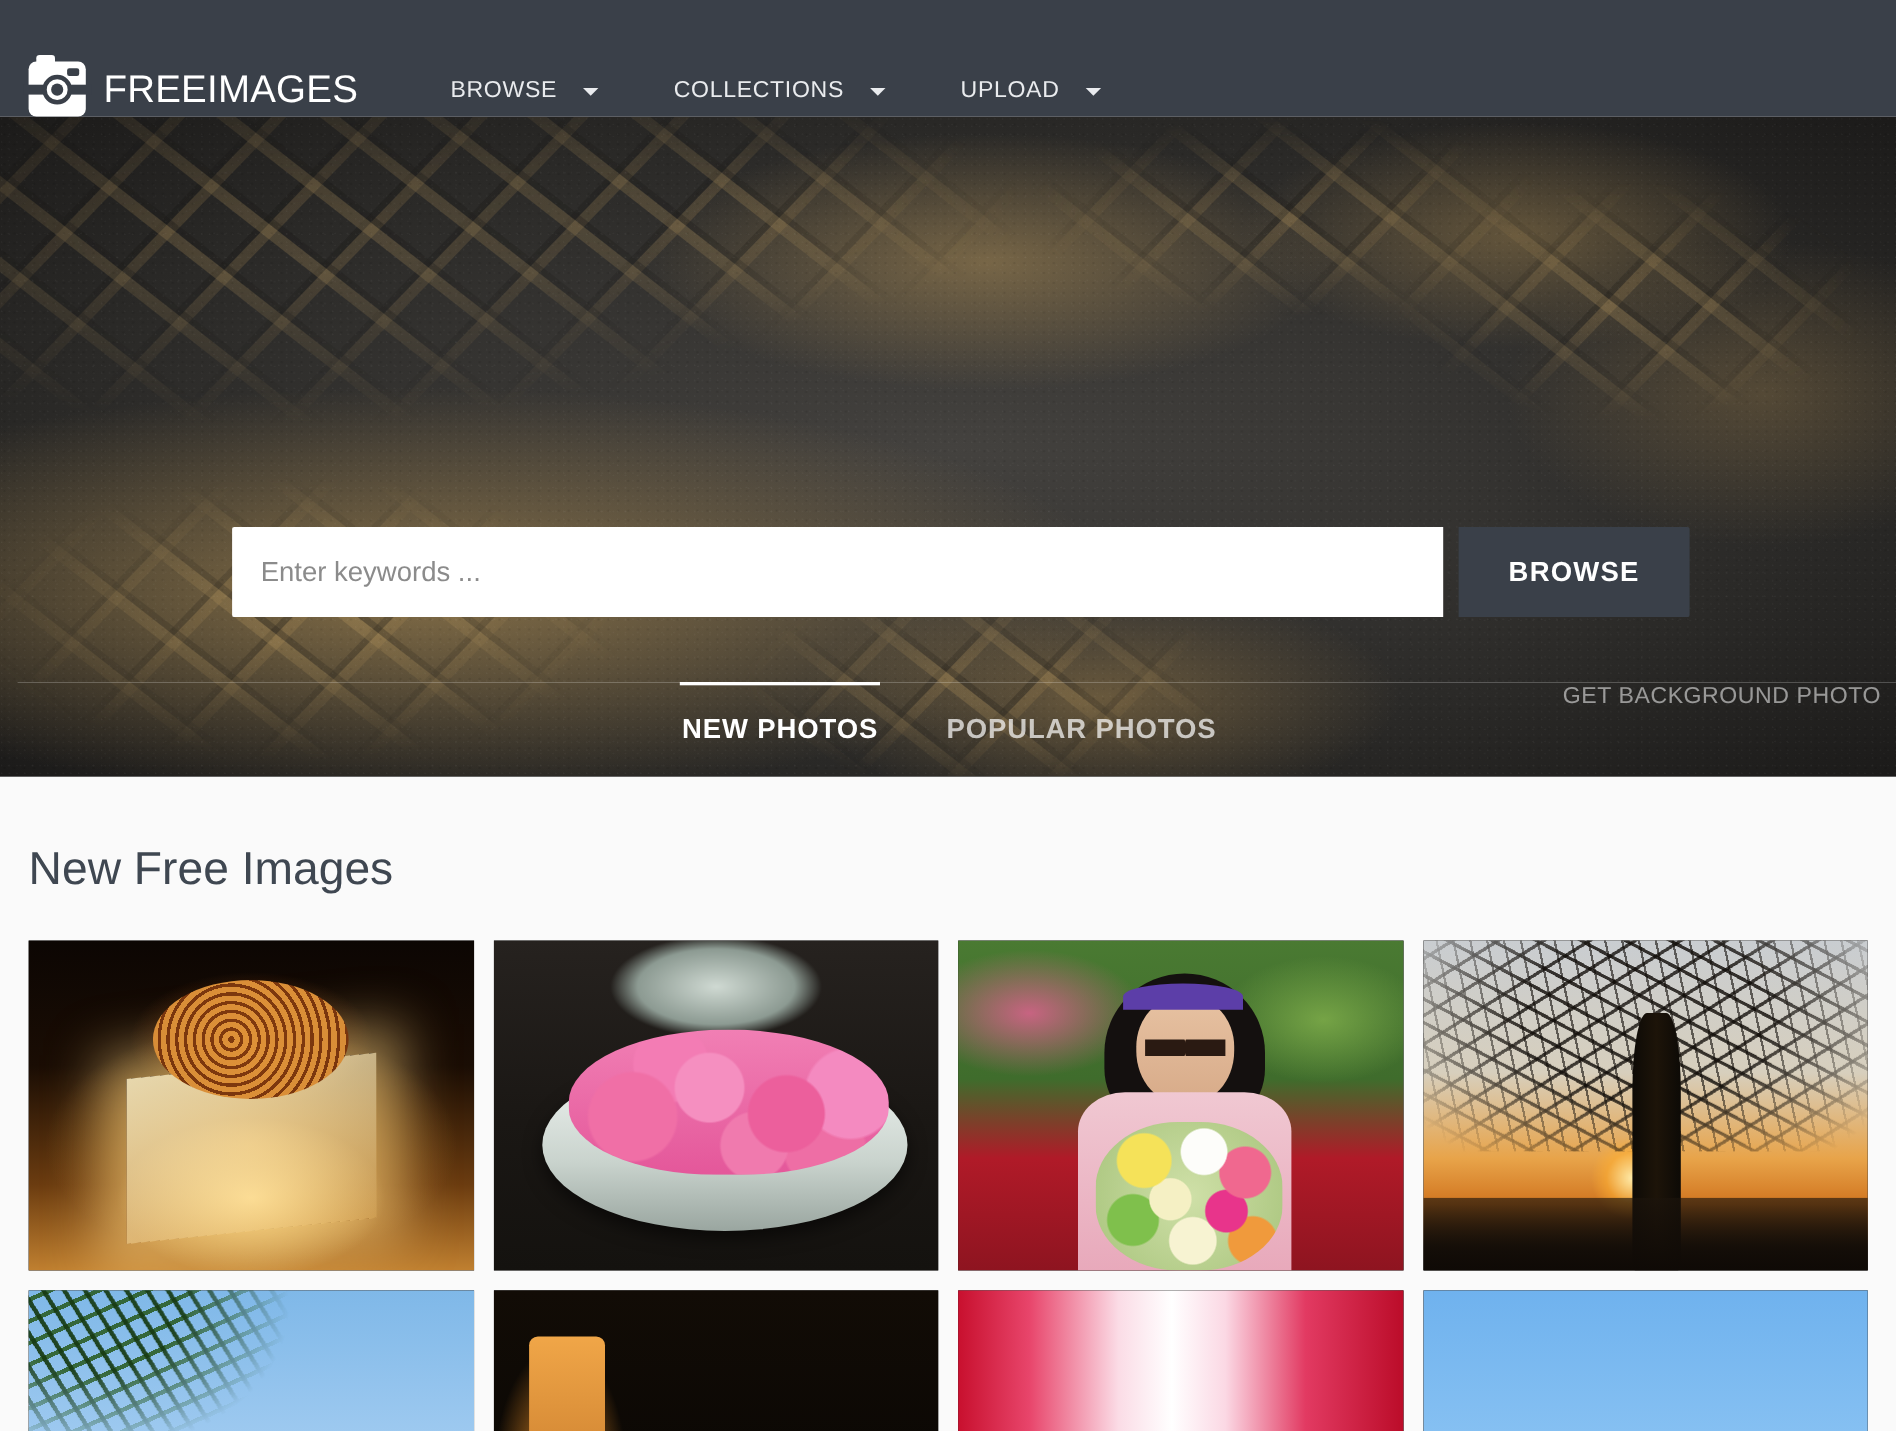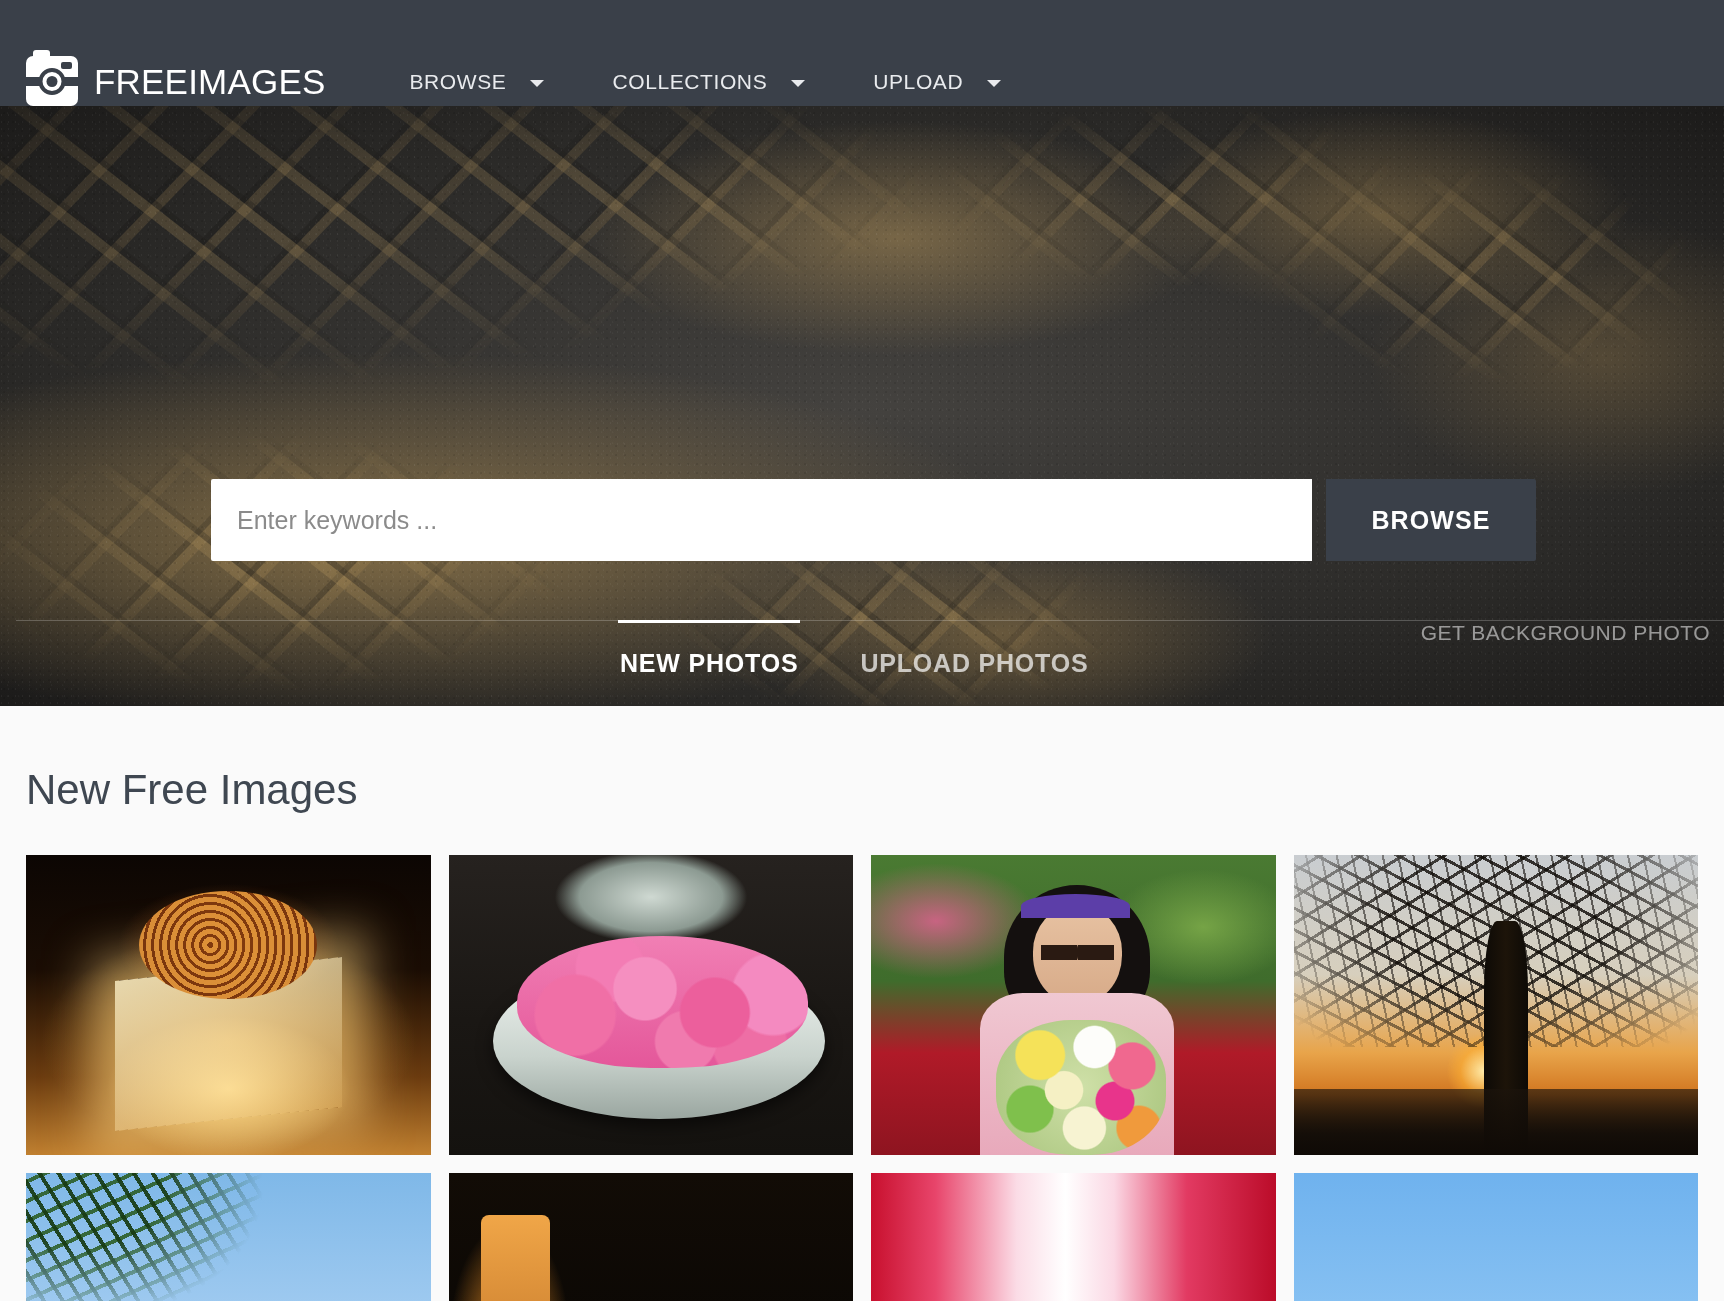--- a/index.html
+++ b/index.html
@@ -568,21 +568,21 @@
   <div class="hero-grain"></div>
 
   <div class="search-row">
     <input class="search-input" type="text" placeholder="Enter keywords ..." style="">
     <button class="search-btn">BROWSE</button>
   </div>
 
   <div class="tabs-strip">
     <div class="tabs">
       <a class="tab active" href="#">NEW PHOTOS</a>
-      <a class="tab" href="#">UPLOAD PHOTOS</a>
+      <a class="tab" href="#">POPULAR PHOTOS</a>
     </div>
     <a class="bg-photo-link" href="#">GET BACKGROUND PHOTO</a>
   </div>
 </div>
 
 <div class="main">
   <h1 class="section-title">New Free Images</h1>
 
   <div class="grid">
     <a class="thumb" href="#">

